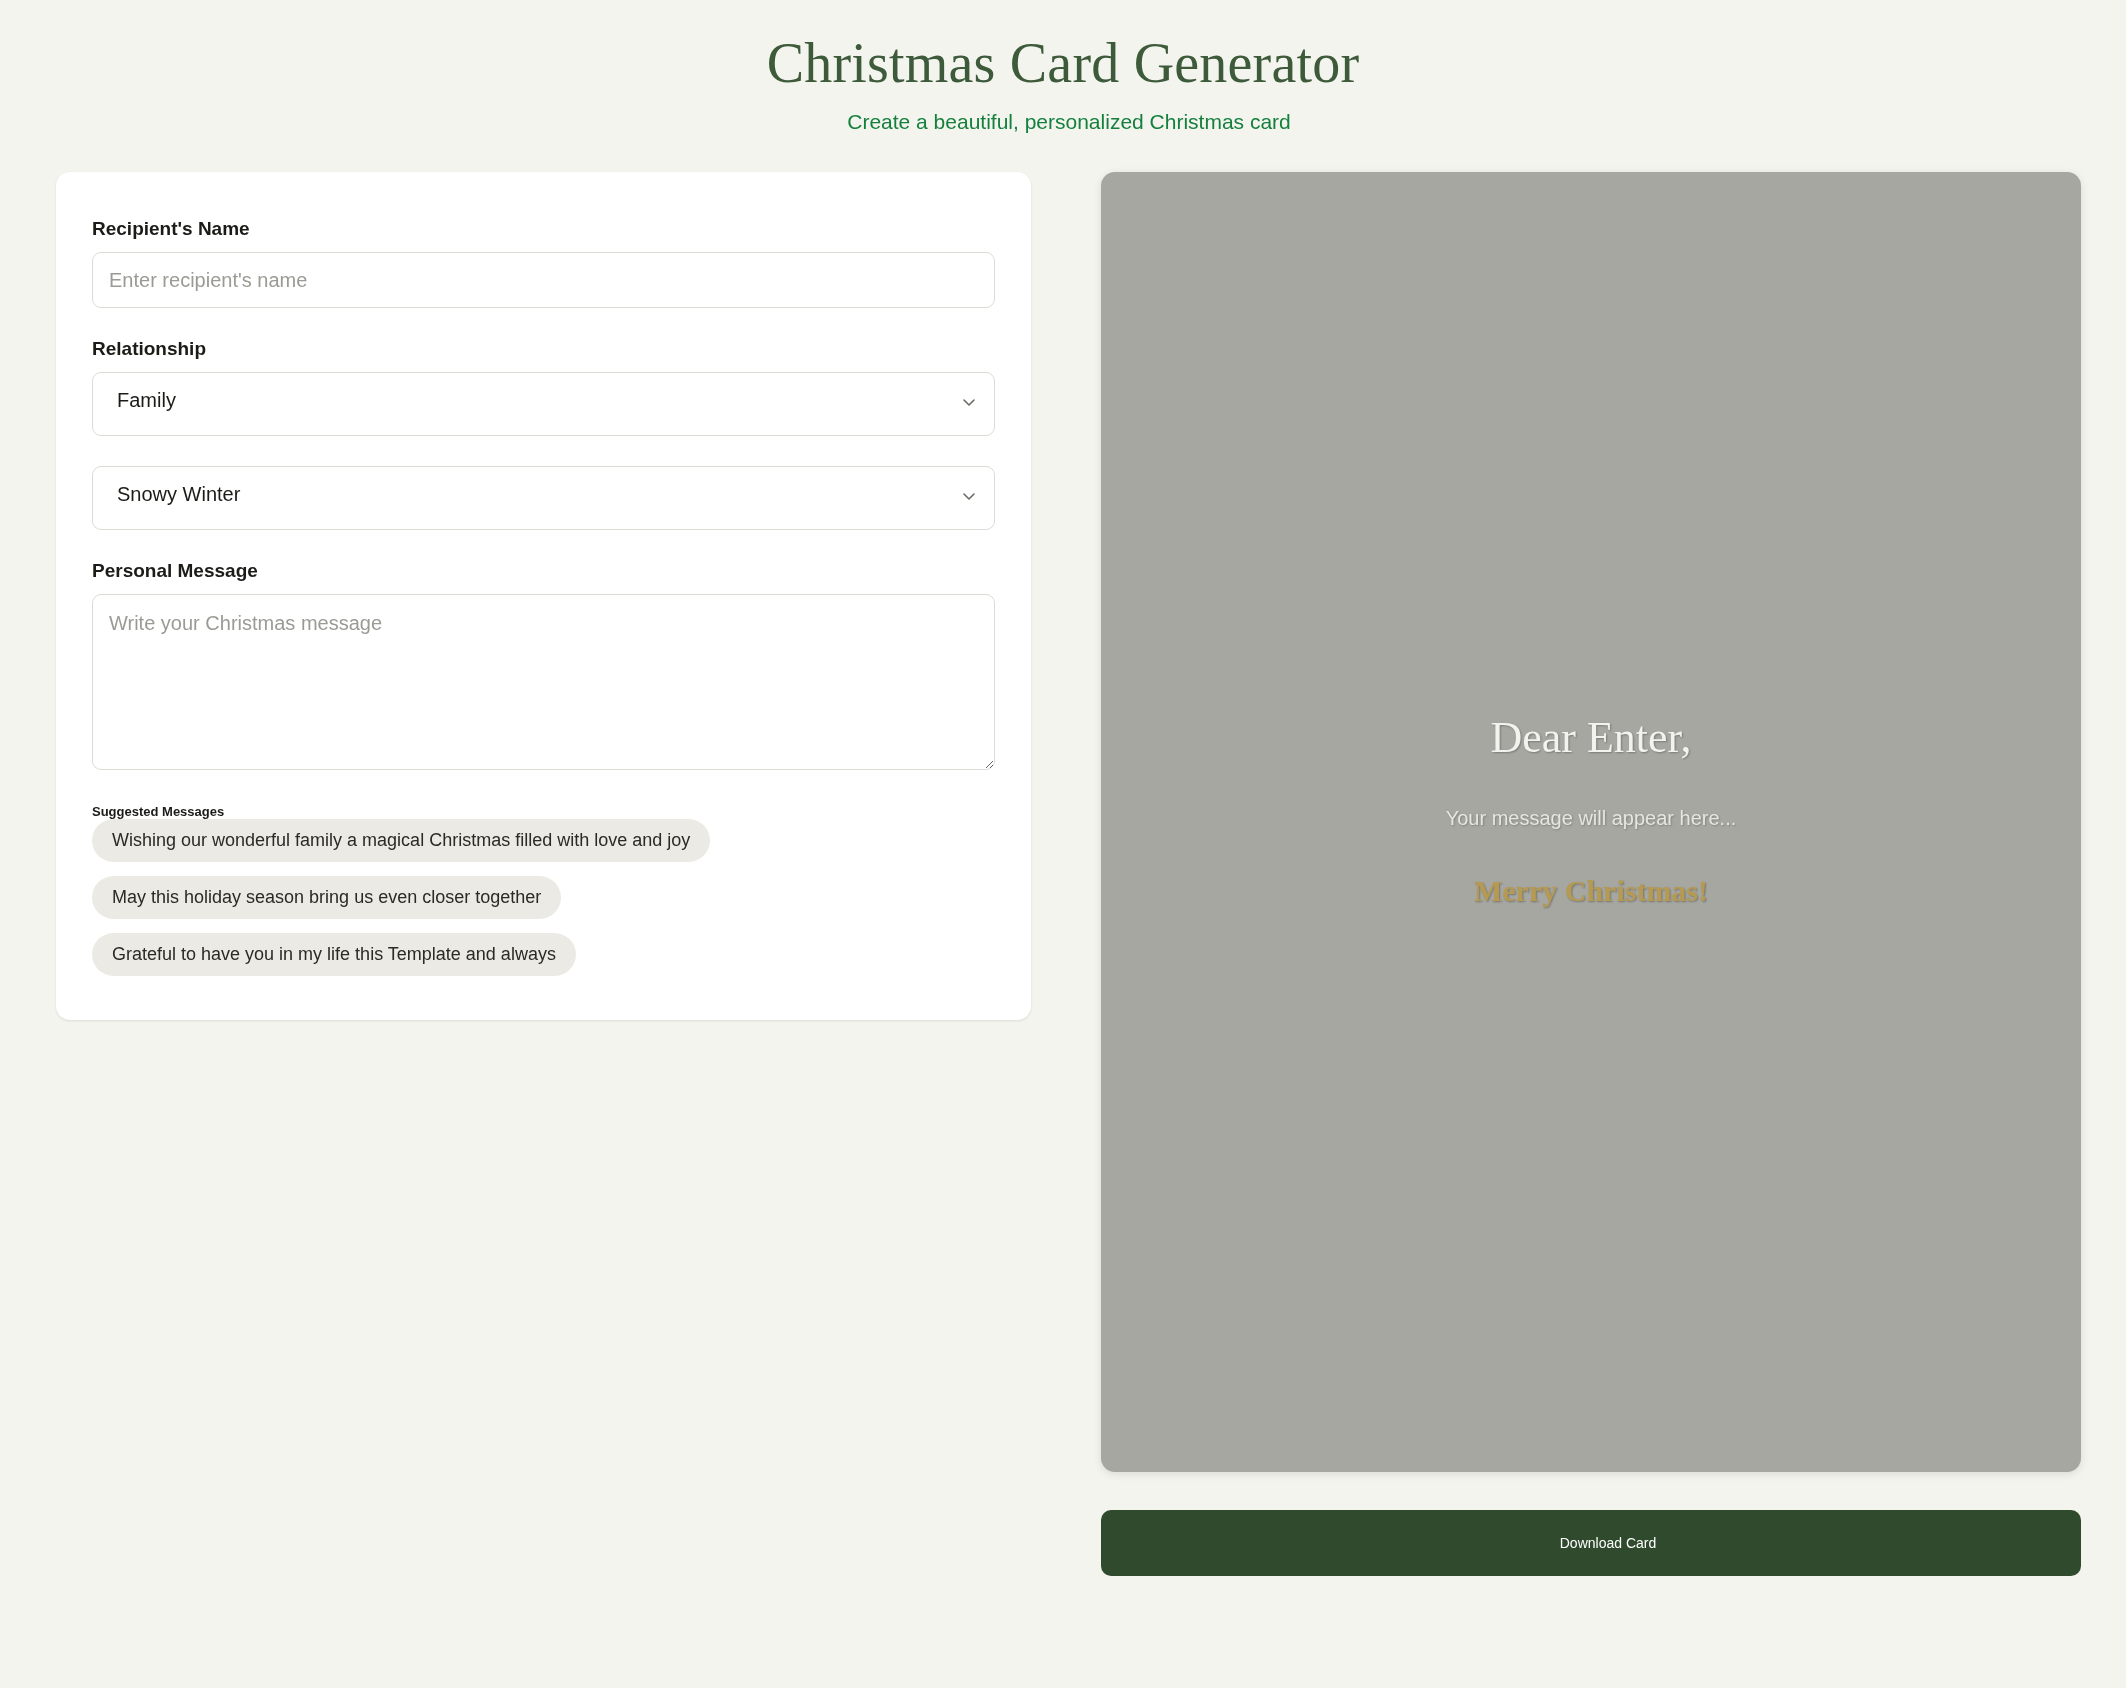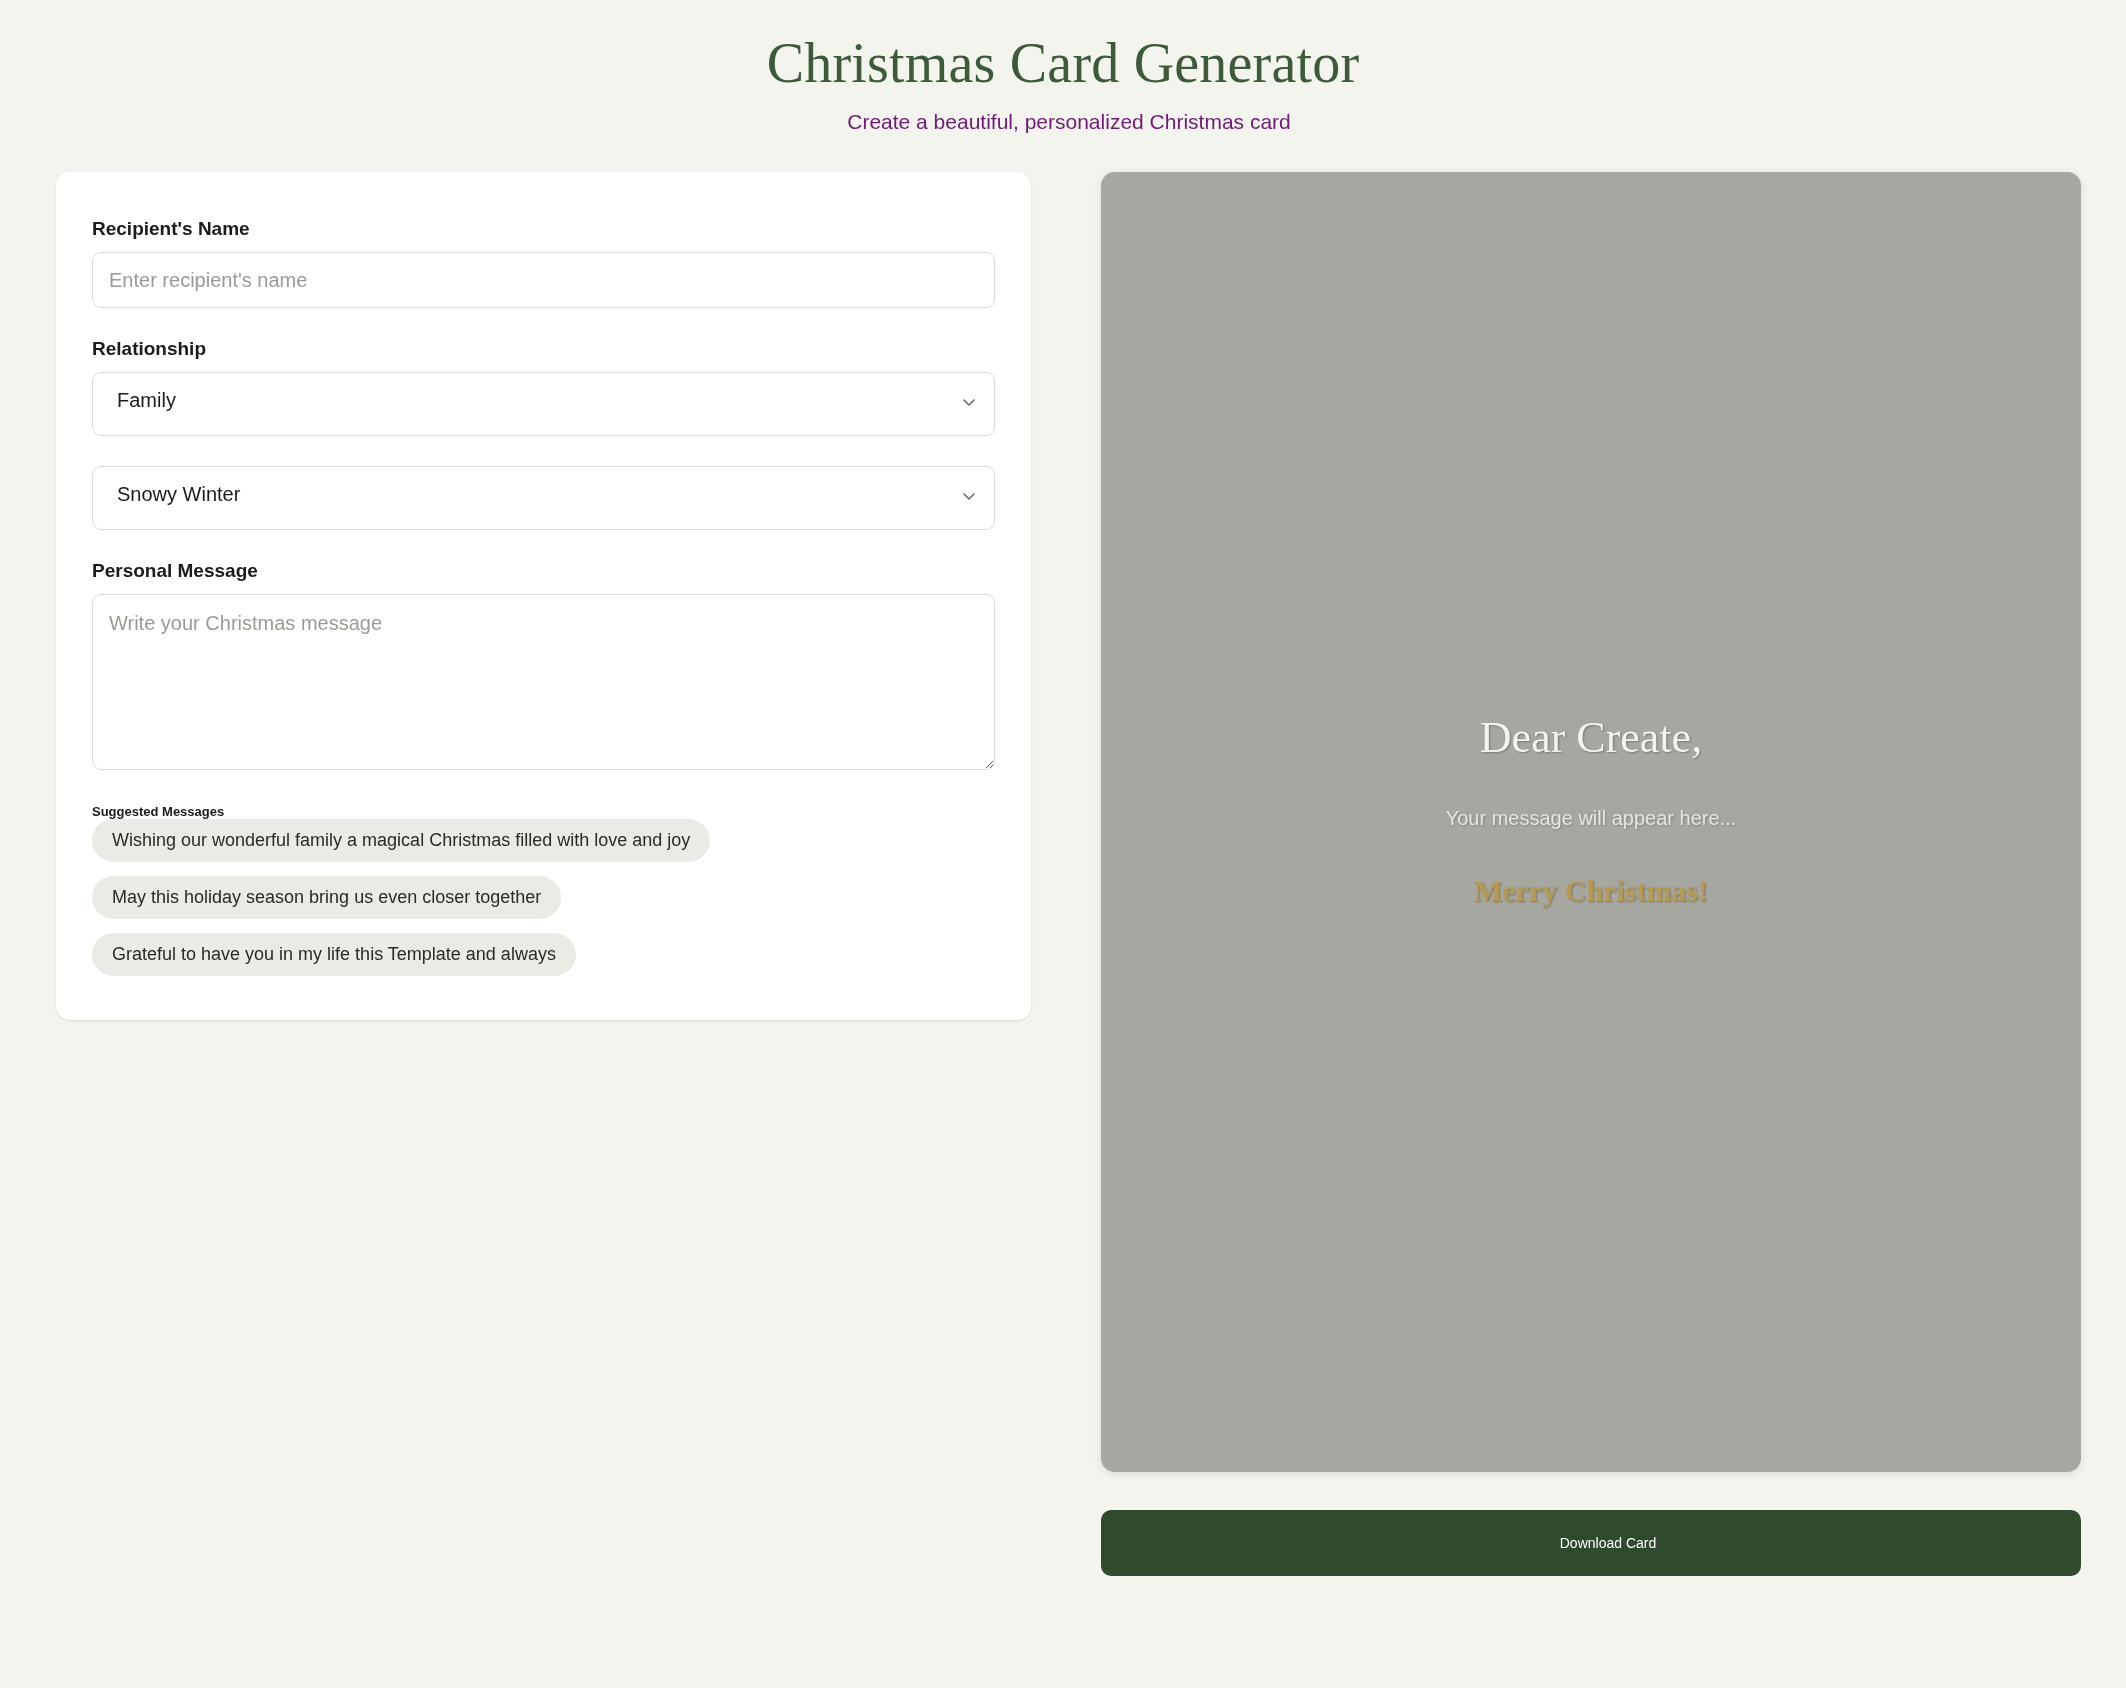--- a/index.html
+++ b/index.html
@@ -28,21 +28,21 @@
     font-family: "Liberation Serif", serif;
     font-size: 56px;
     font-weight: 400;
     color: #3d5a3a;
     margin: 0;
     letter-spacing: 0.2px;
     line-height: 1.25;
   }
   .app-subtitle {
     font-size: 21px;
-    color: #701a75;
+    color: #15803d;
     margin: 12px 0 0 12px;
     font-weight: 400;
   }
 
   
   .content {
     display: flex;
     align-items: flex-start;
     gap: 70px;
     padding: 38px 56px 0 56px;
@@ -235,21 +235,21 @@
           <button class="chip">Wishing our wonderful family a magical Christmas filled with love and joy</button>
           <button class="chip">May this holiday season bring us even closer together</button>
           <button class="chip">Grateful to have you in my life this Template and always</button>
         </div>
 
       </div>
     </div>
 
     <div class="right-col">
       <div class="card-preview">
-        <p class="card-greeting">Dear Create,</p>
+        <p class="card-greeting">Dear Enter,</p>
         <p class="card-message">Your message will appear here...</p>
         <p class="card-signoff">Merry Christmas!</p>
       </div>
       <button class="download-btn">Download Card</button>
     </div>
 
   </div>
 </div>
 
 </body></html>

